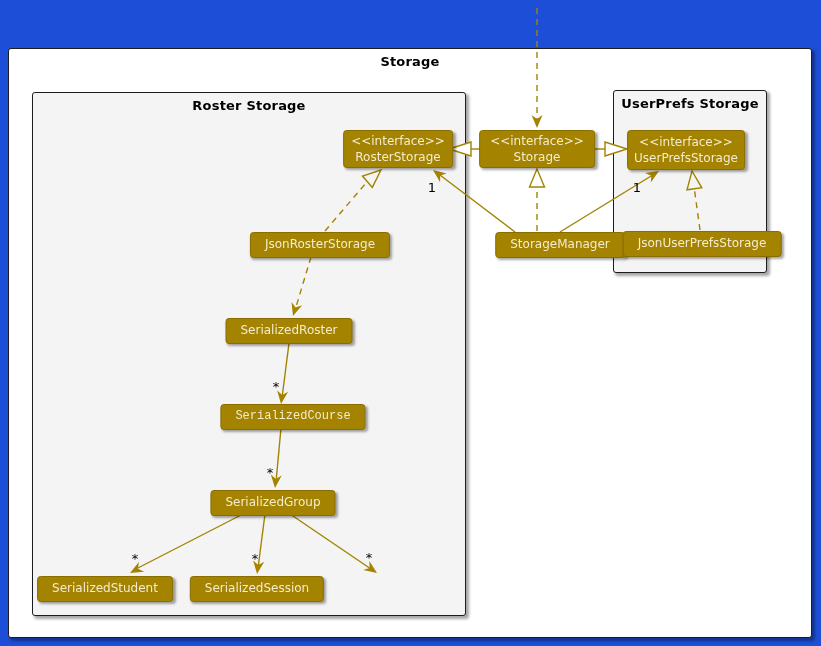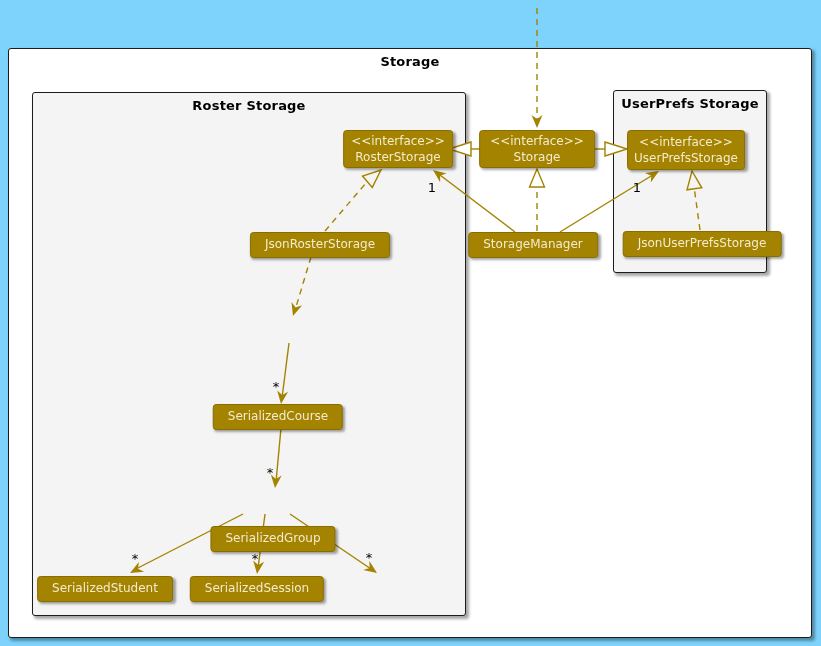--- a/index.html
+++ b/index.html
@@ -1,17 +1,17 @@
 <!DOCTYPE html>
 <html><head>
 <meta charset="utf-8">
 <style>
   html,body{margin:0;padding:0;background:#ffffff;}
   body{font-family:"DejaVu Sans","Liberation Sans",sans-serif;}
-  .canvas{position:relative;width:821px;height:646px;background:#7dd3fc;overflow:hidden;}
+  .canvas{position:relative;width:821px;height:646px;background:#1d4ed8;overflow:hidden;}
 
   .frame{position:absolute;border:1.5px solid #1c1c1c;border-radius:3px;
          box-shadow:2.5px 2.5px 3px rgba(0,0,0,0.35);box-sizing:border-box;z-index:1;}
   .frame-outer{background:#ffffff;}
   .frame-inner{background:var(--frame-fill,#f4f4f4);z-index:2;}
   .frame-title{position:absolute;top:5px;left:0;right:0;text-align:center;
                font-weight:bold;font-size:13px;color:#000;letter-spacing:0.2px;}
 
   svg.edges{position:absolute;left:0;top:0;z-index:5;}
   .l{stroke:var(--line,#A38300);stroke-width:1.4;fill:none;}
@@ -130,34 +130,37 @@
 
   <div class="node" style="left:686px;top:130px;height:40px;padding:4px 6px;">
     <span class="stereo">&lt;&lt;interface&gt;&gt;</span>
     <span>UserPrefsStorage</span>
   </div>
 
   <div class="node" style="left:320px;top:232px;">
     <span>JsonRosterStorage</span>
   </div>
 
-  <div class="node" style="left:533px;top:232px;">
+  <div class="node" style="left:560px;top:232px;">
     <span>StorageManager</span>
   </div>
 
   <div class="node" style="left:702px;top:231px;text-align:right;">
     <span>JsonUserPrefsStorage</span>
   </div>
 
+  <div class="node" style="left:289px;top:318px;">
+    <span>SerializedRoster</span>
+  </div>
 
-  <div class="node" style="left:278px;top:404px;">
+  <div class="node" style="left:293px;top:404px;font-family:Liberation Mono, monospace;">
     <span>SerializedCourse</span>
   </div>
 
-  <div class="node" style="left:273px;top:490px;margin-top:36px;">
+  <div class="node" style="left:273px;top:490px;">
     <span>SerializedGroup</span>
   </div>
 
   <div class="node" style="left:105px;top:576px;">
     <span>SerializedStudent</span>
   </div>
 
   <div class="node" style="left:257px;top:576px;text-align:center;">
     <span>SerializedSession</span>
   </div>

